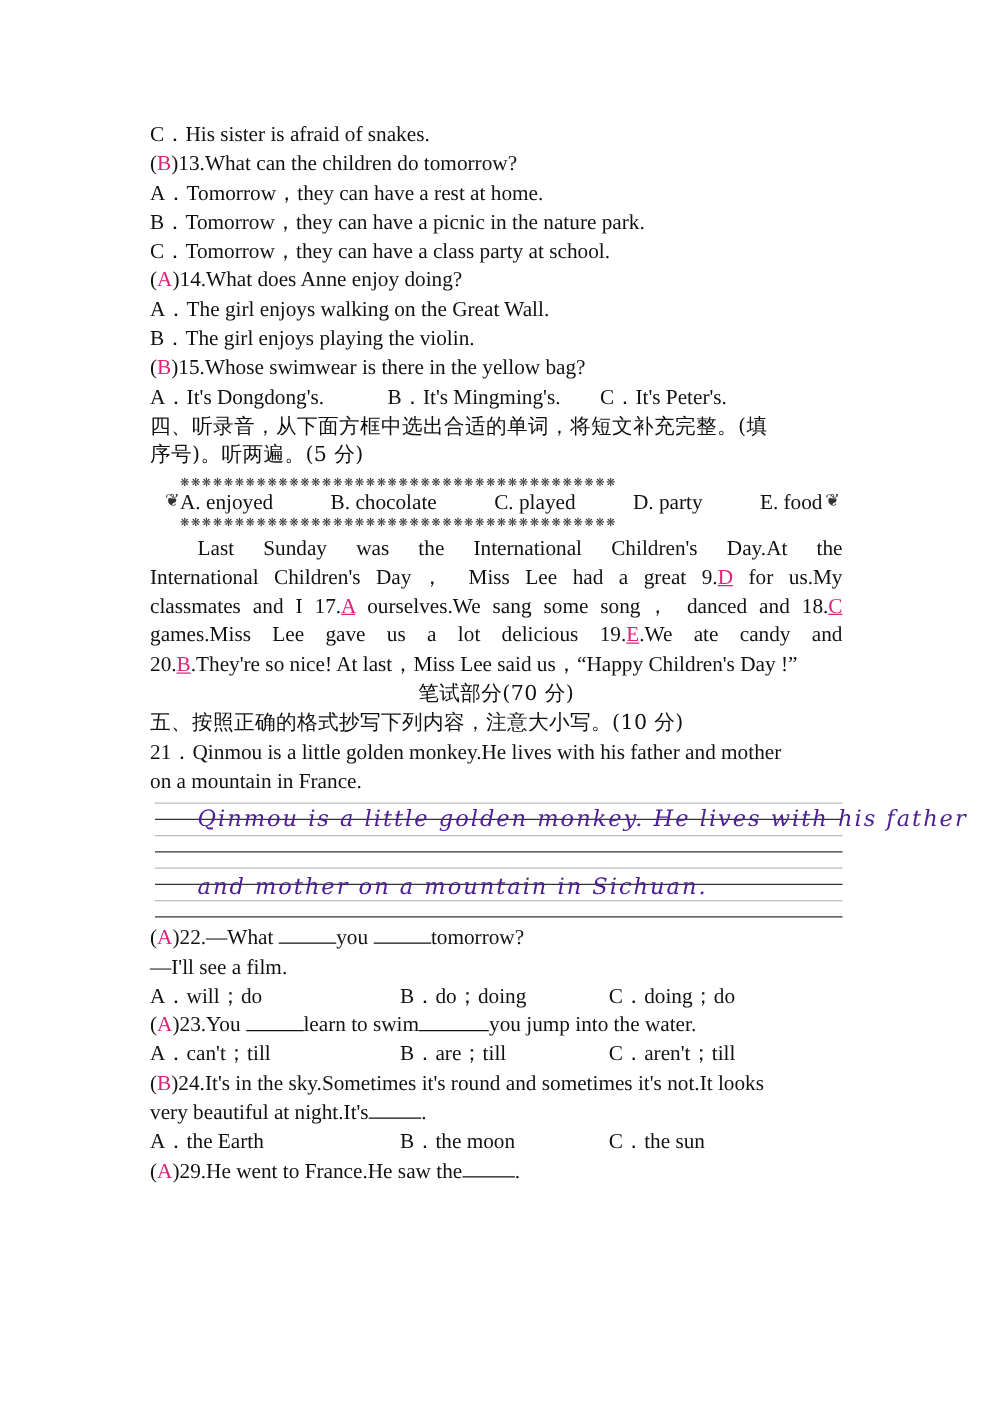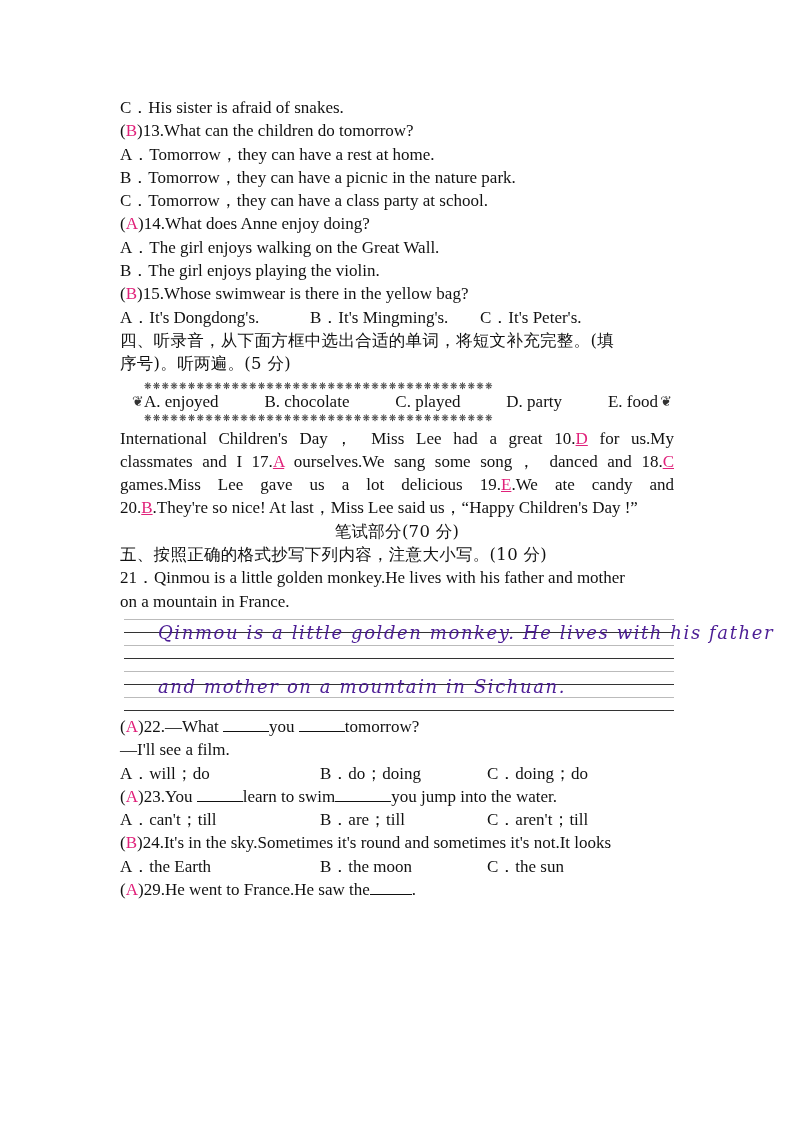--- a/index.html
+++ b/index.html
@@ -67,21 +67,22 @@
       <span>B. chocolate</span>
       <span>C. played</span>
       <span>D. party</span>
       <span>E. food</span>
     </div>
     <div class="side r">❦</div>
     <div class="border-bot">❋❋❋❋❋❋❋❋❋❋❋❋❋❋❋❋❋❋❋❋❋❋❋❋❋❋❋❋❋❋❋❋❋❋❋❋❋❋❋❋</div>
   </div>
 
   <div>
-    <div class="line justify"><span>International Children's Day， Miss Lee had a great 10.</span><span class="ans-u">D</span><span> for us.My</span></div>
+    <div class="line justify indent">Last Sunday was the International Children's Day.At the</div>
+    <div class="line justify"><span>International Children's Day， Miss Lee had a great 9.</span><span class="ans-u">D</span><span> for us.My</span></div>
     <div class="line justify"><span>classmates and I 17.</span><span class="ans-u">A</span><span> ourselves.We sang some song， danced and 18.</span><span class="ans-u">C</span></div>
     <div class="line justify"><span>games.Miss Lee gave us a lot delicious 19.</span><span class="ans-u">E</span><span>.We ate candy and</span></div>
     <div class="line"><span>20.</span><span class="ans-u">B</span><span>.They're so nice! At last，Miss Lee said us，“Happy Children's Day !”</span></div>
   </div>
 
   <div class="line center cn">笔试部分(70 分)</div>
 
   <div class="line cn">五、按照正确的格式抄写下列内容，注意大小写。(10 分)</div>
   <div class="line">21．Qinmou is a little golden monkey.He lives with his father and mother</div>
   <div class="line">on a mountain in France.</div>
@@ -110,20 +111,21 @@
   </div>
 
   <div class="line">(<span class="ans">A</span>)<span>23.You </span><span class="blank" style="width:46px"></span><span>learn to swim</span><span class="blank" style="width:56px"></span><span>you jump into the water.</span></div>
   <div class="opt-row">
     <span class="o1">A．can't；till</span>
     <span class="o2">B．are；till</span>
     <span>C．aren't；till</span>
   </div>
 
   <div class="line">(<span class="ans">B</span>)<span>24.It's in the sky.Sometimes it's round and sometimes it's not.It looks</span></div>
+  <div class="line"><span>very beautiful at night.It's</span><span class="blank" style="width:42px"></span><span>.</span></div>
   <div class="opt-row">
     <span class="o1">A．the Earth</span>
     <span class="o2">B．the moon</span>
     <span>C．the sun</span>
   </div>
 
   <div class="line">(<span class="ans">A</span>)<span>29.He went to France.He saw the</span><span class="blank" style="width:42px"></span><span>.</span></div>
 
 </div>
 

